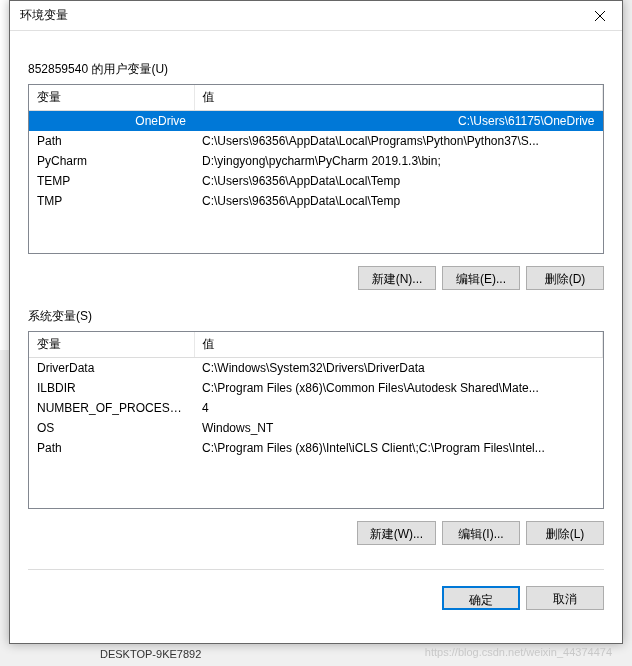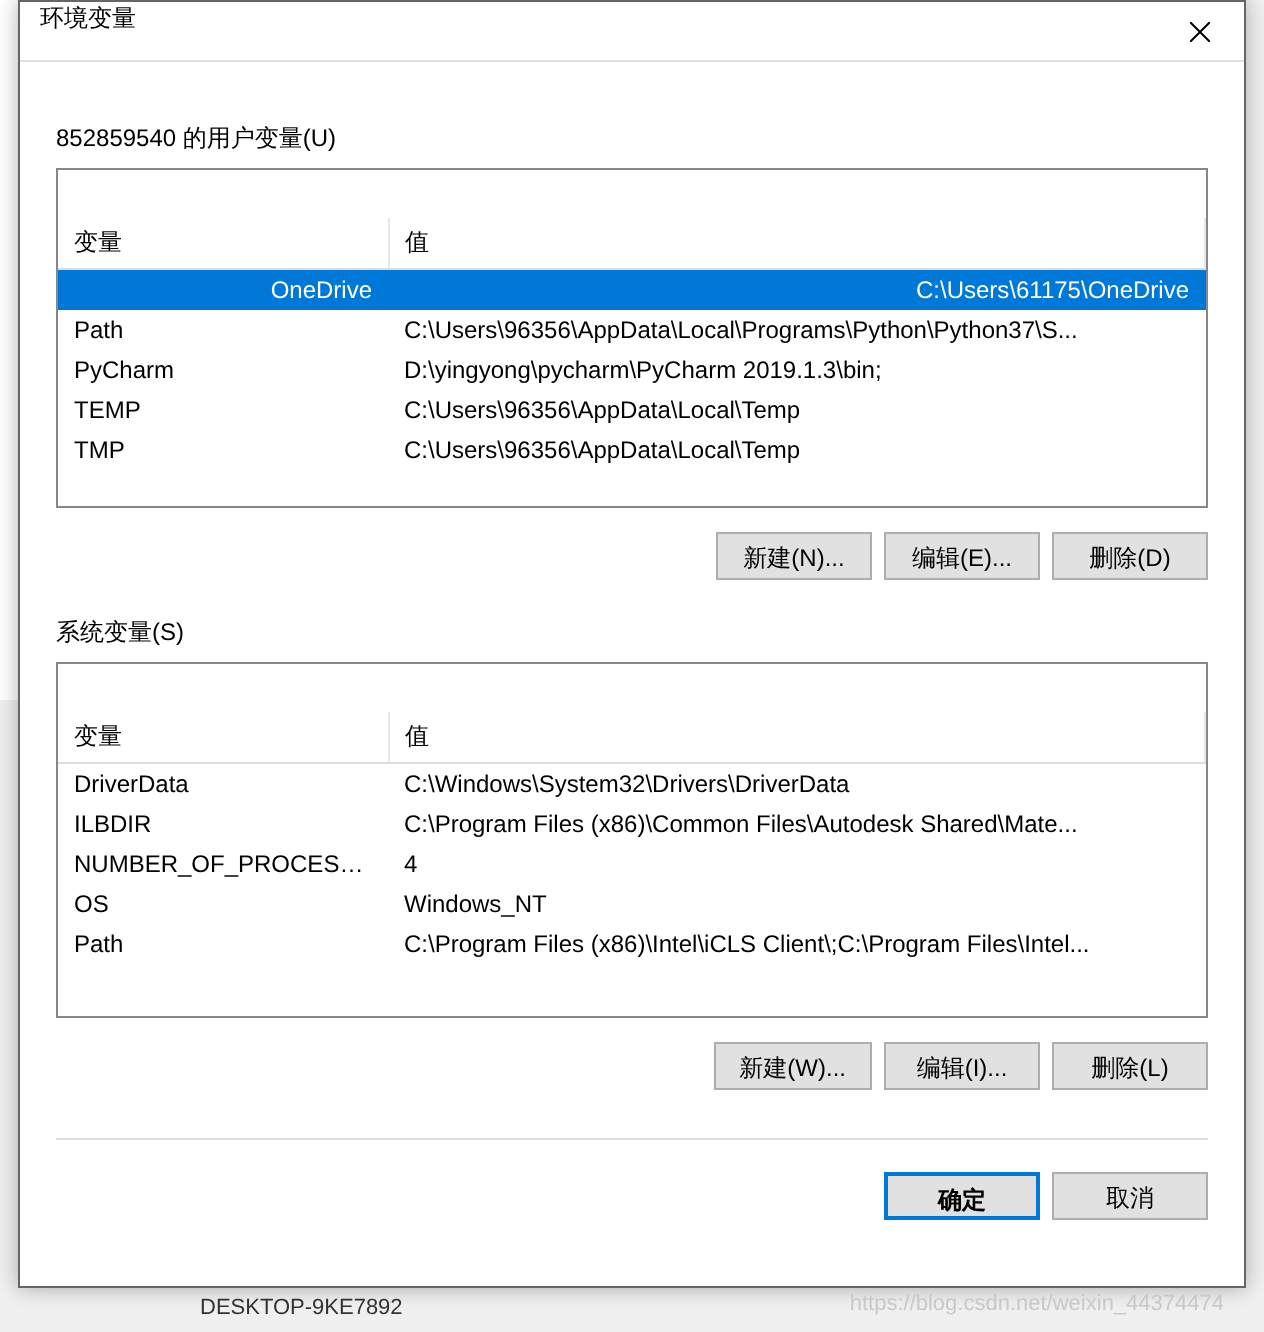--- a/index.html
+++ b/index.html
@@ -1,36 +1,36 @@
 <!DOCTYPE html>
 <html><head>
 <meta charset="utf-8">
 <style>
 * { box-sizing: border-box; font-family: "Microsoft YaHei", "Segoe UI", sans-serif; font-size: 12px; }
 body { margin: 0; padding: 0; background: #f0f0f0; width: 632px; height: 666px; overflow: hidden; position: relative; }
 .bg-left { position: absolute; left: 0; top: 0; width: 20px; height: 350px; background: #fff; border-right: 1px solid #ddd; }
 .desktop-name { position: absolute; bottom: 6px; left: 100px; color: #333; font-size: 11px; }
 .dialog { position: absolute; left: 9px; top: 0; width: 614px; height: 644px; background: #fff; border: 1px solid #666; box-shadow: 0 0 10px rgba(0,0,0,0.3); }
-.titlebar { height: 30px; display: flex; padding: 0 0 0 10px; border-bottom: 1px solid #e0e0e0; }
+.titlebar { height: 30px; display: flex; align-items: center; padding: 0 0 0 10px; border-bottom: 1px solid #e0e0e0; }
 .titlebar-title { flex: 1; font-size: 12px; }
 .titlebar-close { width: 45px; height: 30px; display: flex; align-items: center; justify-content: center; cursor: pointer; }
 .dialog-body { padding: 12px 18px; }
 .section-label { font-size: 12px; margin: 18px 0 6px 0; }
 .table-wrap { border: 1px solid #828790; background: #fff; height: 170px; overflow-y: auto; position: relative; }
 .table-wrap.system { height: 178px; }
-.table { width: 100%; border-collapse: collapse; margin-top: 24px; }
+.table { width: 100%; border-collapse: collapse; }
 .table th { text-align: left; font-weight: normal; background: #fff; border-bottom: 1px solid #dcdcdc; border-right: 1px solid #e8e8e8; padding: 4px 8px; height: 22px; }
 .table th:first-child { width: 165px; }
 .table td { padding: 3px 8px; white-space: nowrap; overflow: hidden; text-overflow: ellipsis; max-width: 0; }
 .table td:first-child { width: 165px; }
 .table tr.selected td { background: #0078d7; color: #fff; text-align: right; }
 .button-row { display: flex; justify-content: flex-end; gap: 6px; margin: 12px 0 6px 0; }
 .button-row.main { border-top: 1px solid #dcdcdc; padding-top: 16px; margin-top: 24px; justify-content: flex-end; }
 button { min-width: 78px; height: 24px; background: #e1e1e1; border: 1px solid #adadad; cursor: pointer; padding: 4px 12px; }
-button.default { border: 2px solid #0078d7; font-weight: bold; }
+button.default { border: 2px solid #0078d7; }
 .watermark { position: absolute; right: 20px; bottom: 8px; color: #c8c8c8; font-size: 11px; z-index: 100; pointer-events: none; }
 </style>
 </head>
 <body>
 
 <div class="bg-left"></div>
 <div class="desktop-name">DESKTOP-9KE7892</div>
 <div class="watermark">https://blog.csdn.net/weixin_44374474</div>
 
 <div class="dialog">

